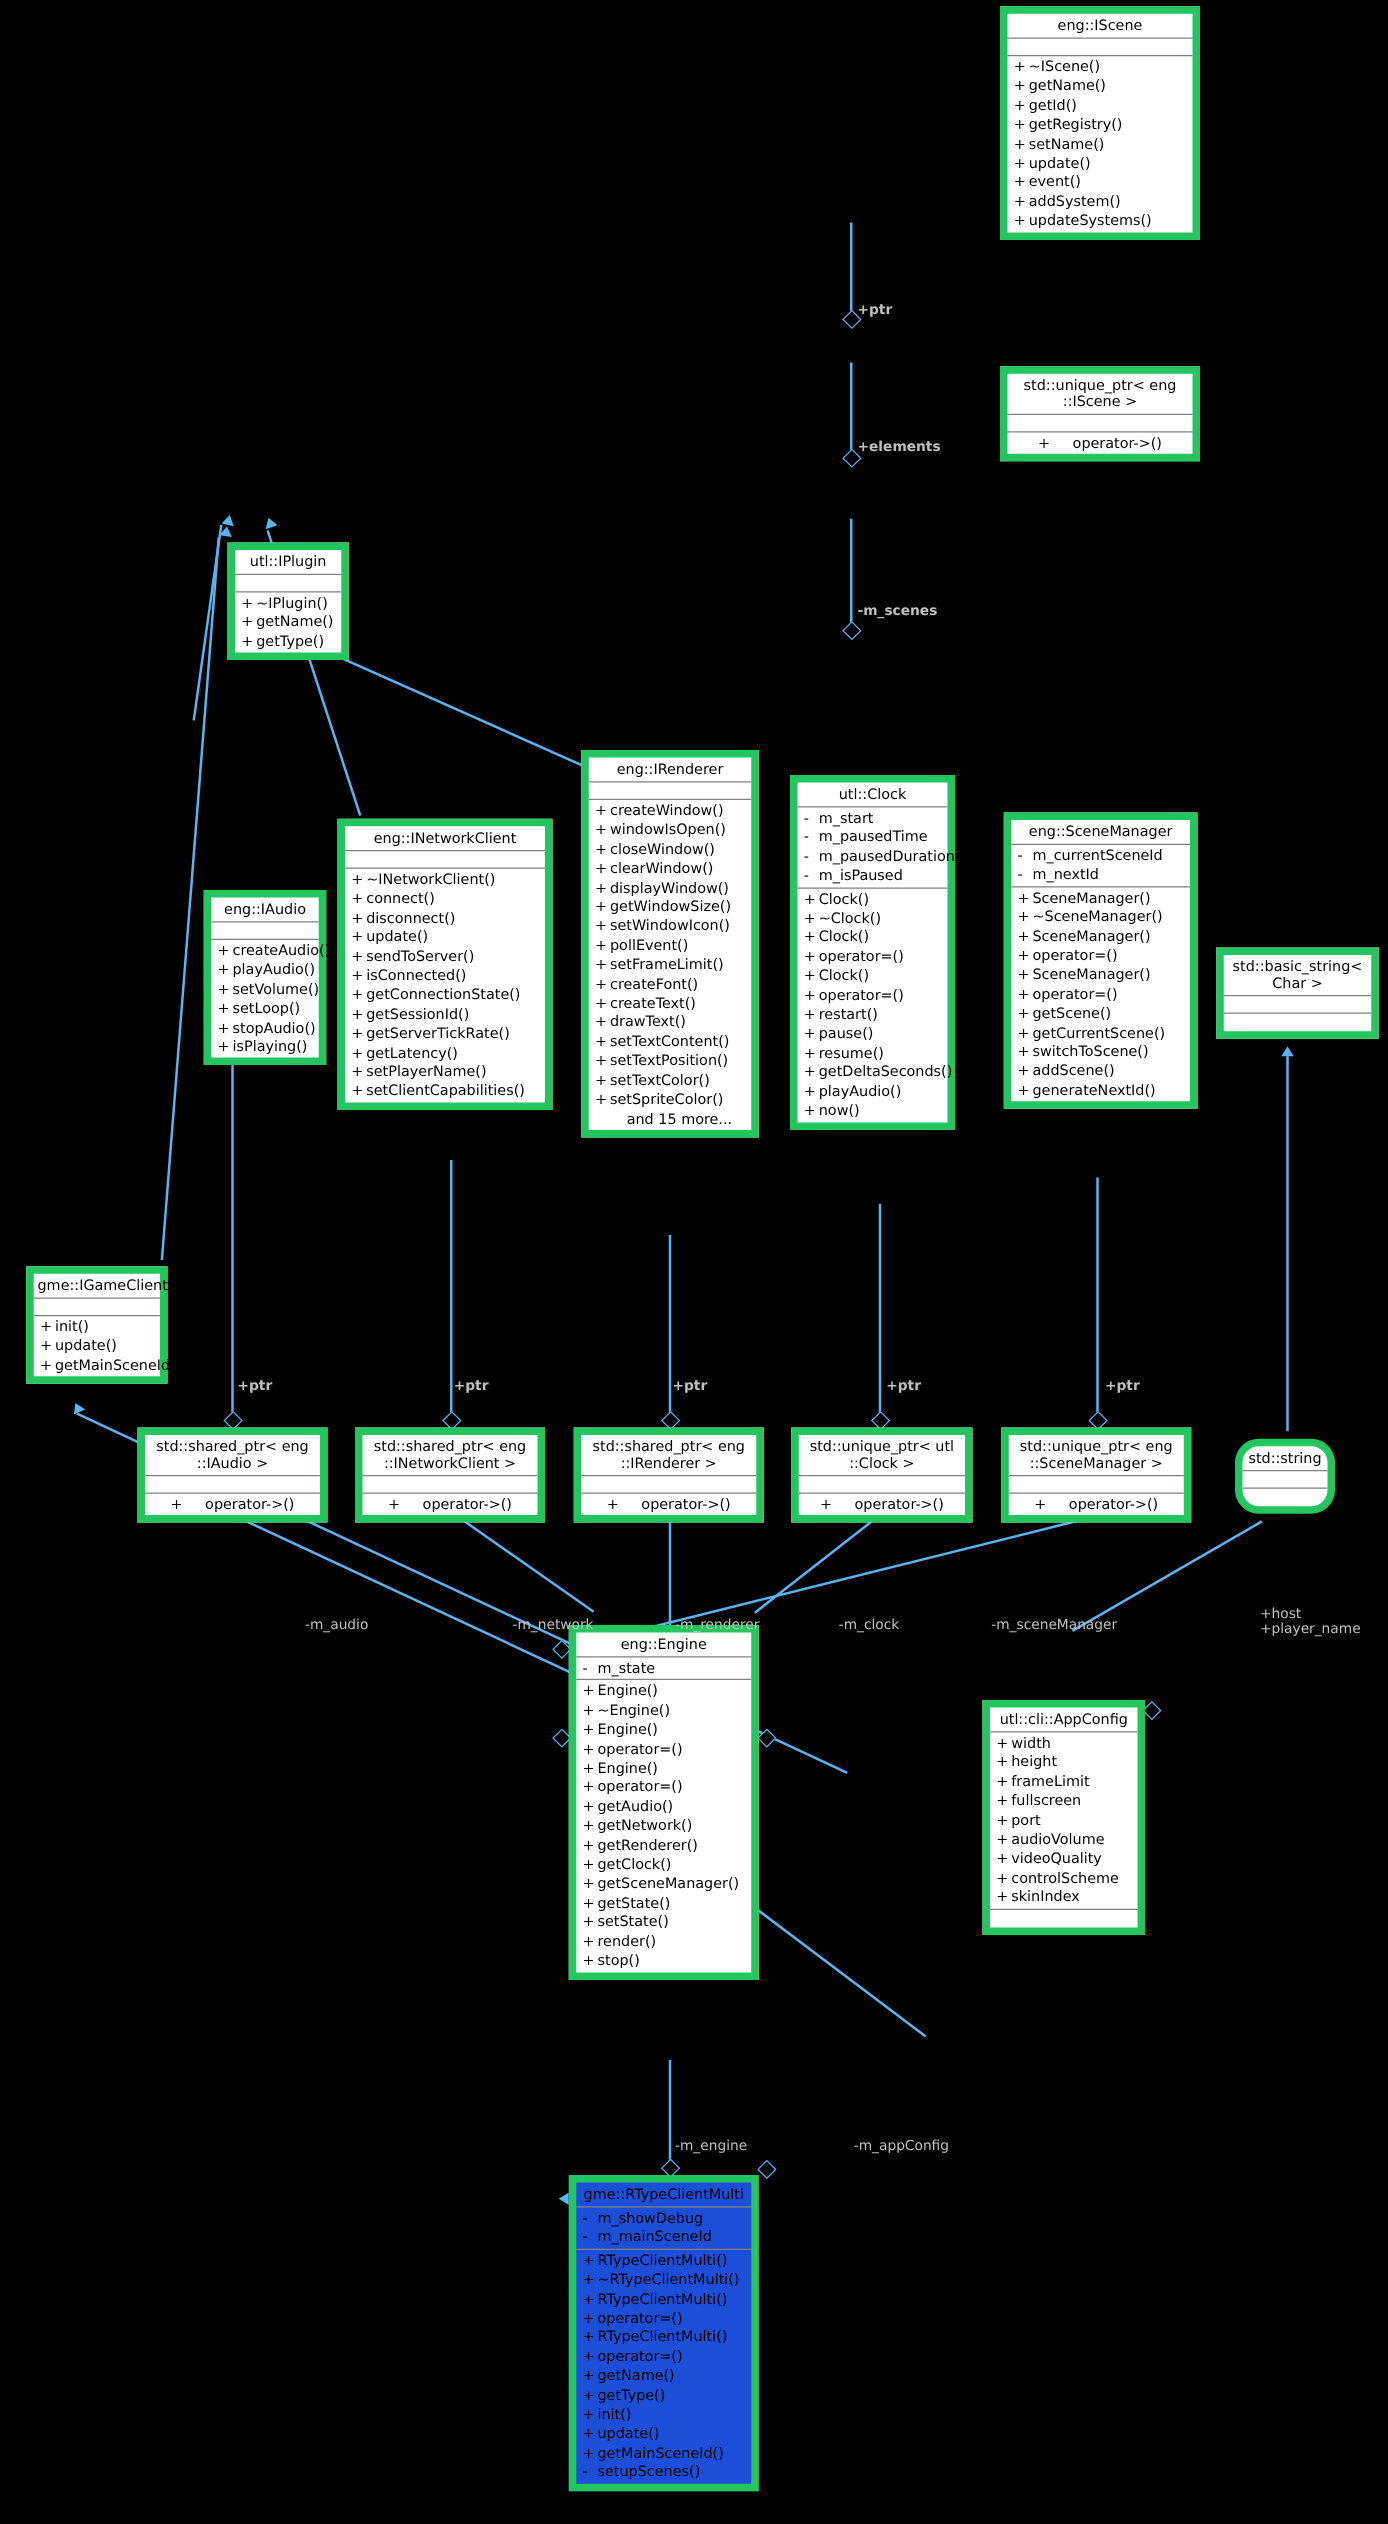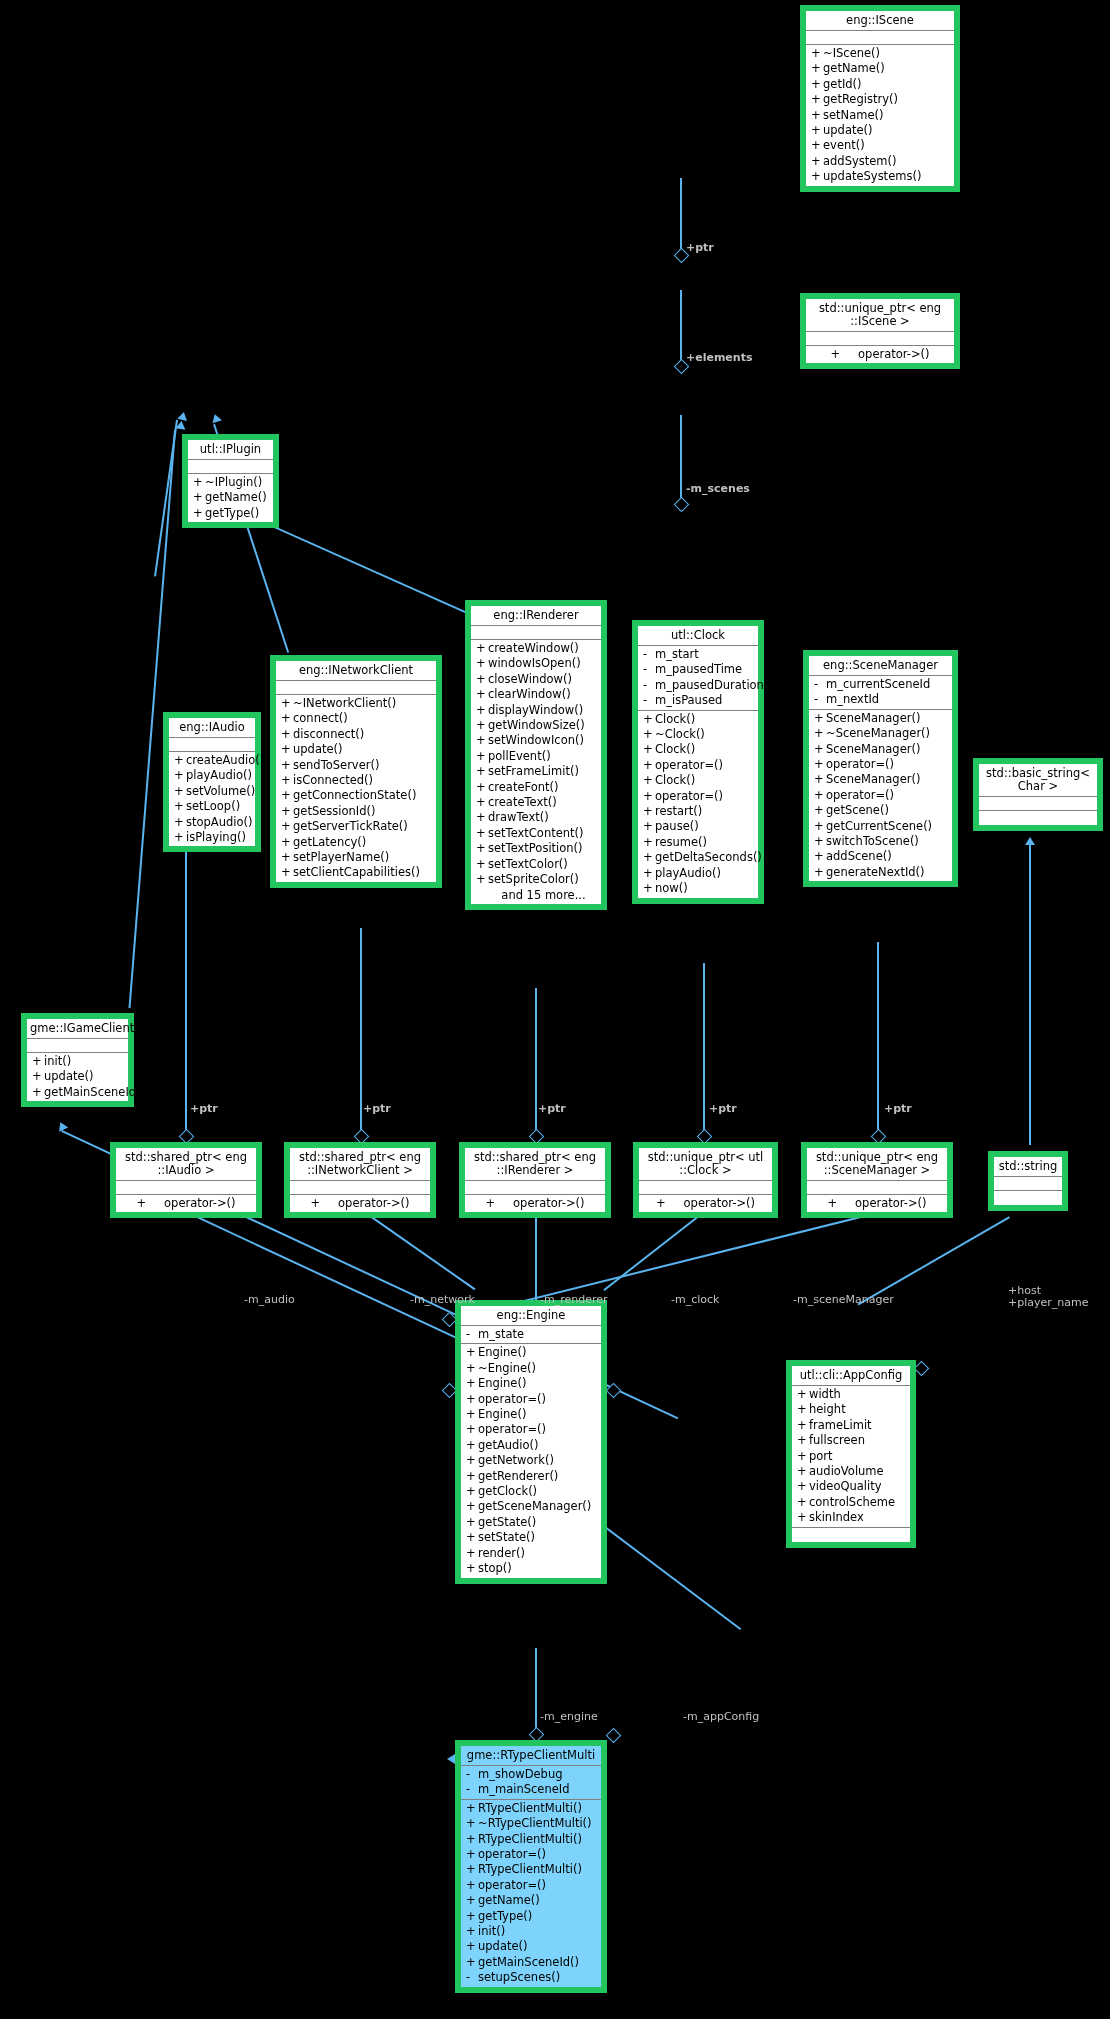--- a/index.html
+++ b/index.html
@@ -2,21 +2,21 @@
 <html><head>
 <meta charset="utf-8">
 <style>
   html,body{margin:0;padding:0;background:#000;}
   #canvas{position:relative;width:1110px;height:2019px;background:#000;
     font-family:"DejaVu Sans","Liberation Sans",sans-serif;overflow:hidden;}
 
   
   .node{position:absolute;box-sizing:border-box;border:6px solid #22c55e;
     background:#ffffff;z-index:5;}
-  .node.grey{background:#7dd3fc;}
+  .node.grey{background:#1d4ed8;}
   .nhead{box-sizing:border-box;text-align:center;color:#000;font-size:11.5px;
     line-height:13px;padding:3px 3px 3px 3px;border-bottom:1px solid #808080;
     white-space:pre-line;}
   .nsec{box-sizing:border-box;border-bottom:1px solid #808080;padding:1px 0 1px 0;}
   .nsec:last-child{border-bottom:none;}
   .nsec.empty{height:14px;}
   .row{font-size:11.5px;line-height:15.4px;color:#000;white-space:nowrap;
     padding:0 2px 0 5px;display:block;}
   .row .vis{display:inline-block;width:12px;text-align:left;}
   .row.ctr{text-align:center;padding:0;}
@@ -323,21 +323,21 @@
 
   <div class="node" style="left:801px;top:1142px;width:152px;">
     <div class="nhead">std::unique_ptr&lt; eng
 ::SceneManager &gt;</div>
     <div class="nsec empty"></div>
     <div class="nsec">
       <span class="row ctr"><span class="vis">+</span><span>operator-&gt;()</span></span>
     </div>
   </div>
 
-  <div class="node" style="left:988px;top:1151px;width:80px;">
+  <div class="node" style="left:988px;top:1151px;width:80px;border-radius:19px;">
     <div class="nhead">std::string</div>
     <div class="nsec empty"></div>
     <div class="nsec empty"></div>
   </div>
 
   <div class="node" style="left:455px;top:1300px;width:152px;">
     <div class="nhead">eng::Engine</div>
     <div class="nsec">
       <span class="row"><span class="vis">-</span><span>m_state</span></span>
     </div>

